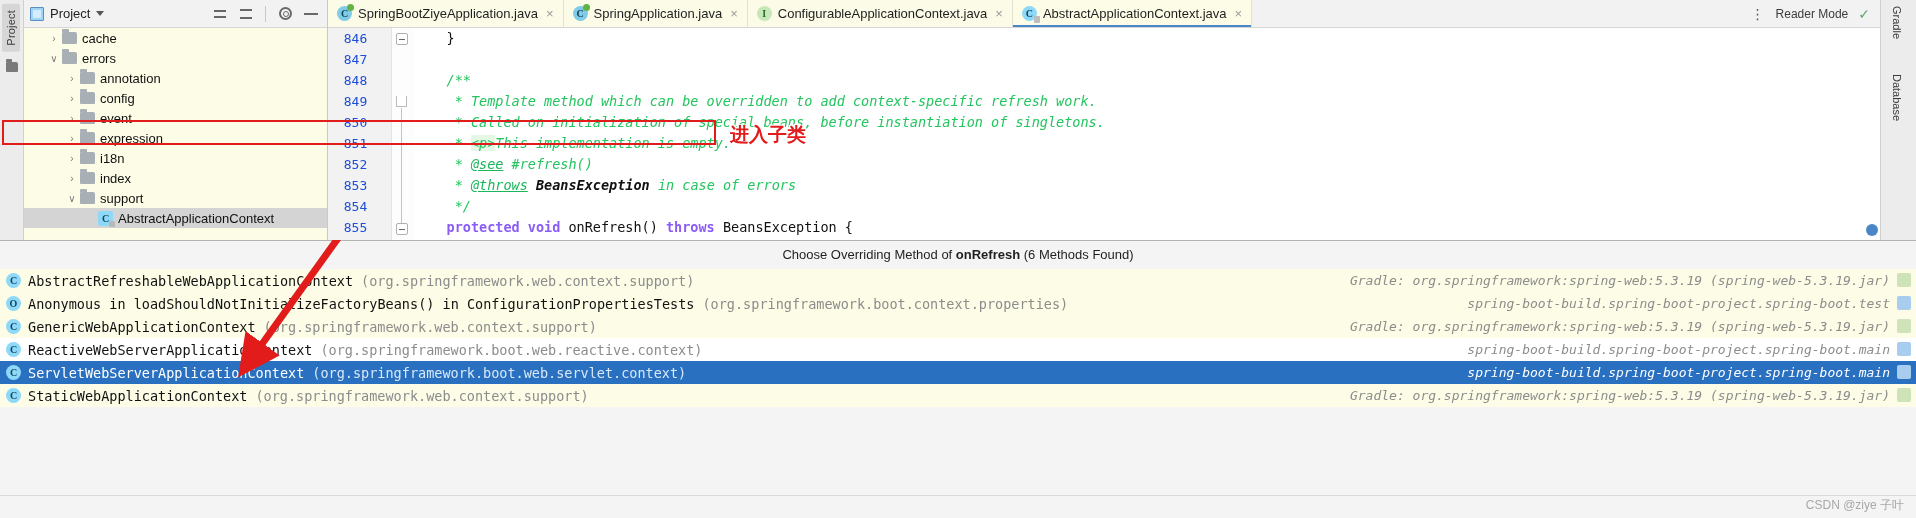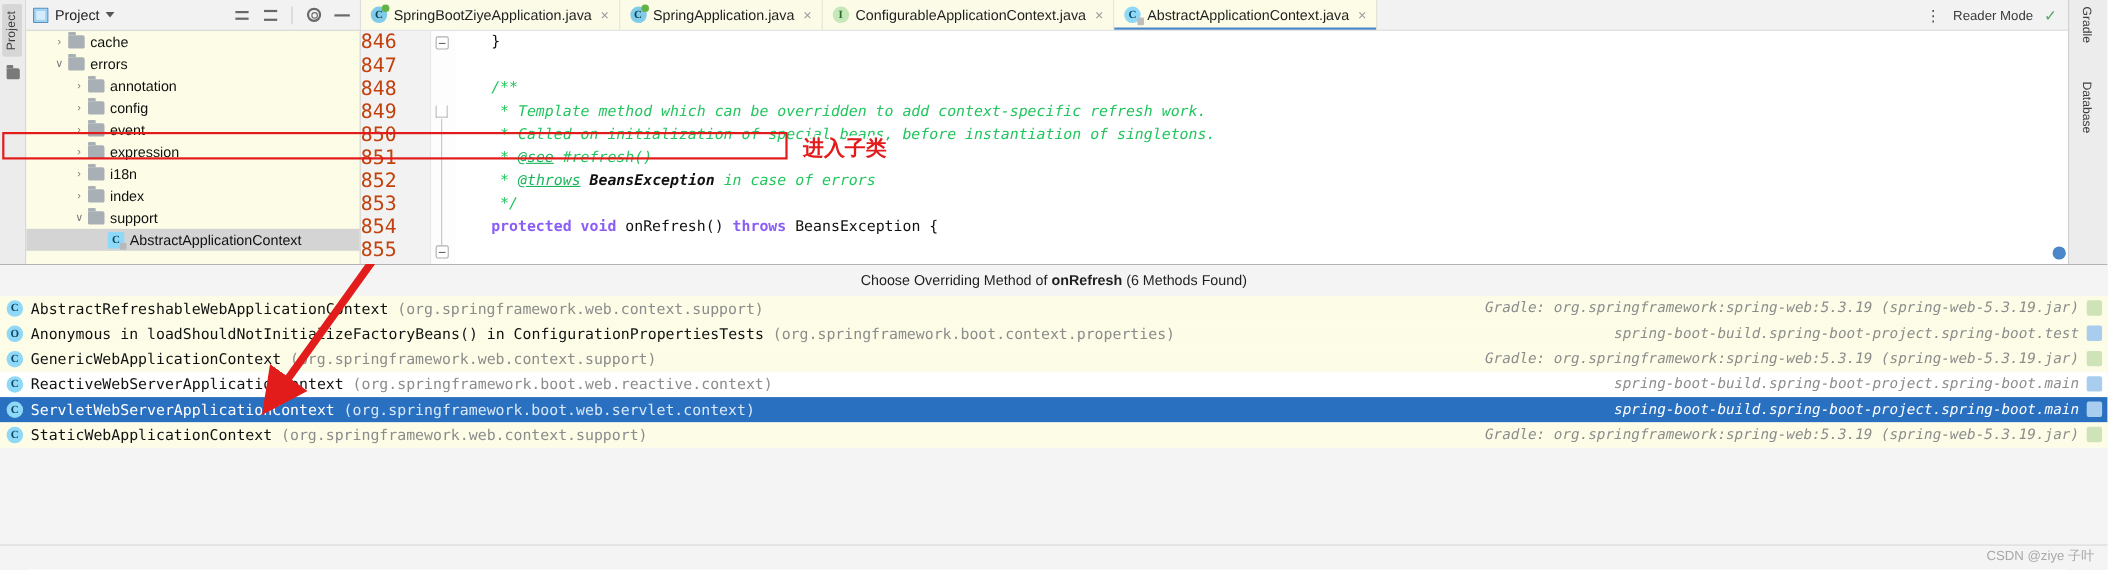--- a/index.html
+++ b/index.html
@@ -142,22 +142,22 @@
   
   .editor {
     position: absolute; left: 328px; top: 28px; right: 36px; height: 212px;
     background: #ffffff; overflow: hidden;
   }
   .gutter {
     position: absolute; left: 0; top: 0; width: 64px; height: 100%;
     background: #f2f2f2; border-right: 1px solid #e4e4e4;
   }
   .gutter-line {
-    height: 21px; line-height: 21px; text-align: left; padding-right: 8px;
-    font-family: "DejaVu Sans Mono", monospace; font-size: 18px; color: #c2410c;
+    height: 21px; line-height: 21px; text-align: center; padding-right: 8px;
+    font-family: "DejaVu Sans Mono", monospace; font-size: 13px; color: #1d4ed8;
   }
   .foldcol { position:absolute; left:64px; top:0; width:22px; height:100%; background:#fdfdfd; }
   .fold-minus {
     position:absolute; left:4px; width:12px; height:12px; border:1px solid #b0b0b0;
     background:#fff; border-radius:2px;
   }
   .fold-minus:after{
     content:""; position:absolute; left:2px; top:5px; width:6px; border-top:1px solid #666;
   }
   .fold-pipe { position:absolute; left:9px; width:1px; background:#c3c3c3; }
@@ -383,20 +383,21 @@
       <div class="fold-arrow" style="top:68px;"></div>
       <div class="fold-pipe" style="top:80px;height:115px;"></div>
       <div class="fold-minus" style="top:195px;"></div>
     </div>
     <div class="code" id="code">
         <div class="code-line"><span class="c-plain">    }</span></div>
         <div class="code-line"><span class="c-plain"></span></div>
         <div class="code-line"><span class="c-comment">    /**</span></div>
         <div class="code-line"><span class="c-comment">     * Template method which can be overridden to add context-specific refresh work.</span></div>
         <div class="code-line"><span class="c-comment">     * Called on initialization of special beans, before instantiation of singletons.</span></div>
+        <div class="code-line"><span class="c-comment">     * </span><span class="c-html">&lt;p&gt;</span><span class="c-comment">This implementation is empty.</span></div>
         <div class="code-line"><span class="c-comment">     * </span><span class="c-tag">@see</span><span class="c-comment"> #refresh()</span></div>
         <div class="code-line"><span class="c-comment">     * </span><span class="c-tag">@throws</span><span class="c-comment"> </span><span class="c-bold">BeansException</span><span class="c-comment"> in case of errors</span></div>
         <div class="code-line"><span class="c-comment">     */</span></div>
         <div class="code-line"><span class="c-plain">    </span><span class="c-kw">protected void </span><span class="c-ident">onRefresh</span><span class="c-plain">() </span><span class="c-kw">throws </span><span class="c-plain">BeansException {</span></div>
       </div>
     <div class="editor-right-mark"></div>
   </div>
 
   <div class="vstrip-r">
     <div class="vlabel gradle">Gradle</div>

